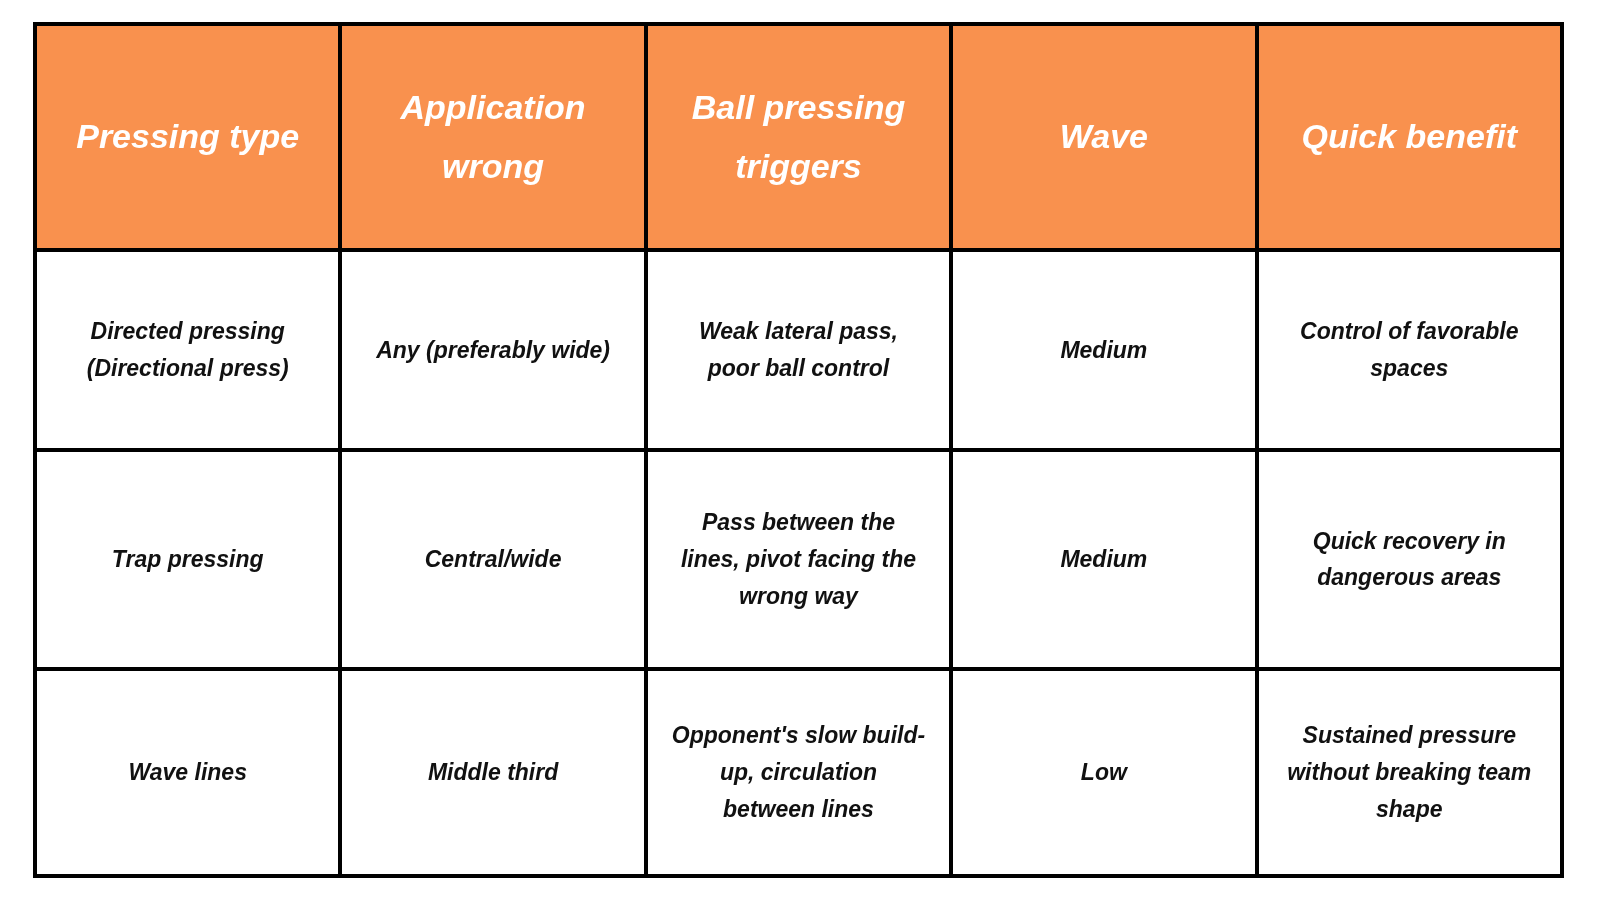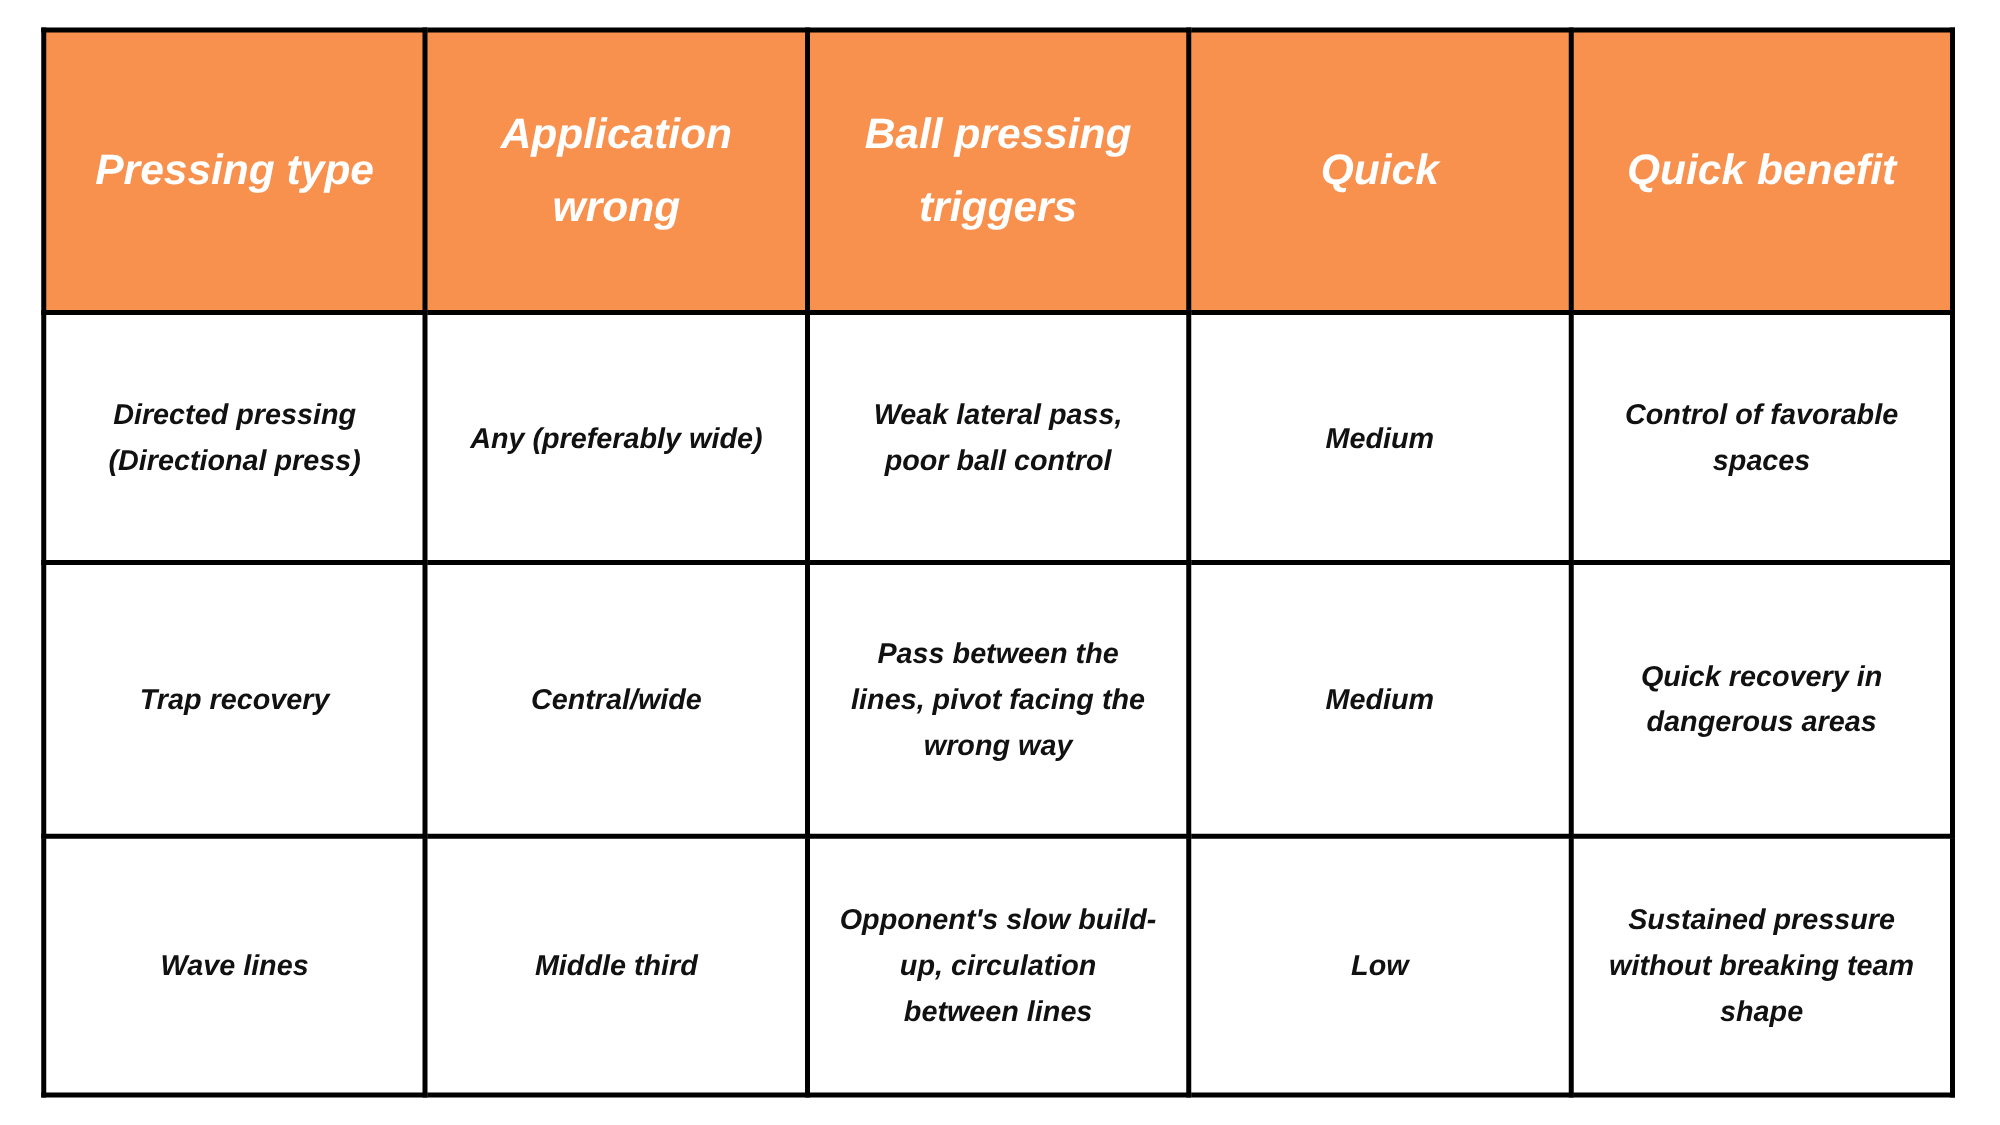--- a/index.html
+++ b/index.html
@@ -73,34 +73,34 @@
         <col>
         <col>
         <col>
         <col>
     </colgroup>
     <thead>
       <tr id="head-row">
           <th>Pressing type</th>
           <th>Application wrong</th>
           <th>Ball pressing triggers</th>
-          <th>Quick</th>
+          <th>Wave</th>
           <th>Quick benefit</th>
         </tr>
     </thead>
     <tbody id="body-rows">
         <tr>
           <td>Directed pressing (Directional press)</td>
           <td>Any (preferably wide)</td>
           <td>Weak lateral pass, poor ball control</td>
           <td>Medium</td>
           <td>Control of favorable spaces</td>
         </tr>
         <tr>
-          <td>Trap recovery</td>
+          <td>Trap pressing</td>
           <td>Central/wide</td>
           <td>Pass between the lines, pivot facing the wrong way</td>
           <td>Medium</td>
           <td>Quick recovery in dangerous areas</td>
         </tr>
         <tr>
           <td>Wave lines</td>
           <td>Middle third</td>
           <td>Opponent's slow build-up, circulation between lines</td>
           <td>Low</td>

